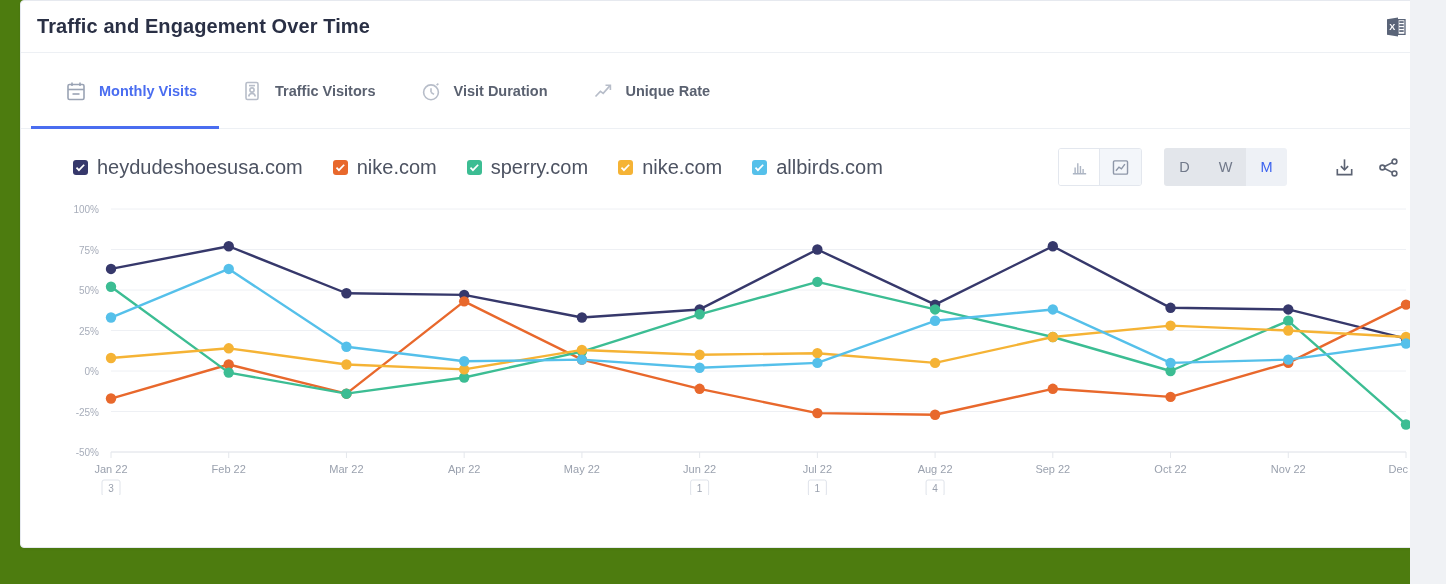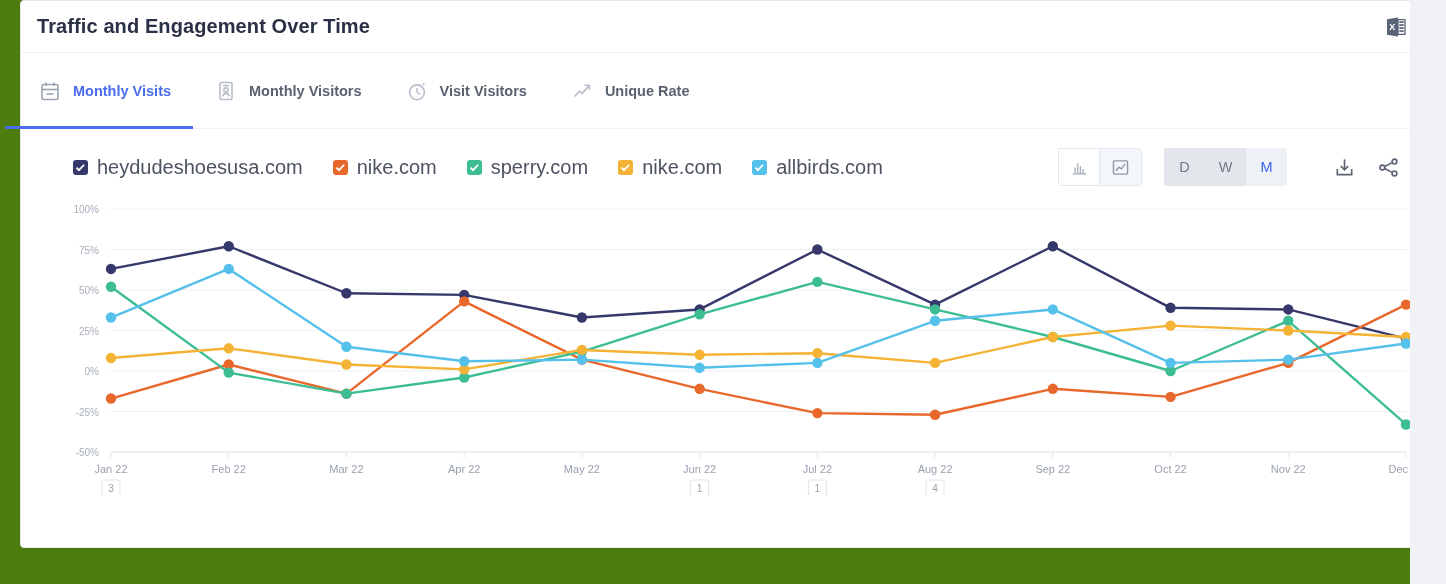--- a/index.html
+++ b/index.html
@@ -35,21 +35,21 @@
     font-size: 20px; font-weight: bold;
     color: #2a3045; letter-spacing: .1px;
   }
   .header-spacer { flex: 1 1 auto; }
   .excel-icon { width: 22px; height: 22px; display:block; cursor:pointer; }
   
   .tabs {
     position: relative;
     height: 76px;
     display: flex; align-items: center;
-    padding-left: 18px;
+    padding-left: 44px;
     border-bottom: 1px solid #edf0f4;
   }
   .tab {
     display: flex; align-items: center;
     height: 100%;
     margin-right: 44px;
     cursor: pointer;
     position: relative;
   }
   .tab .tab-ico {
@@ -169,33 +169,33 @@
 
       <div class="tab">
         <span class="tab-ico">
           <svg viewBox="0 0 22 22" fill="none" stroke="currentColor" stroke-width="1.6" xmlns="http://www.w3.org/2000/svg">
             <rect x="5" y="2.5" width="12" height="17" rx="1.5"></rect>
             <line x1="8" y1="5.6" x2="14" y2="5.6"></line>
             <circle cx="11" cy="10" r="2.1"></circle>
             <path d="M7.6 16.4c.6-2 1.9-3 3.4-3s2.8 1 3.4 3"></path>
           </svg>
         </span>
-        <span class="tab-label">Monthly Visitors</span>
+        <span class="tab-label">Traffic Visitors</span>
       </div>
 
       <div class="tab">
         <span class="tab-ico">
           <svg viewBox="0 0 22 22" fill="none" stroke="currentColor" stroke-width="1.6" xmlns="http://www.w3.org/2000/svg">
             <circle cx="11" cy="12.3" r="7.4"></circle>
             <path d="M11 12.3 V8.3"></path>
             <path d="M11 12.3 L14 14.4"></path>
             <path d="M16.6 5.2 L18.4 3.6"></path>
           </svg>
         </span>
-        <span class="tab-label">Visit Visitors</span>
+        <span class="tab-label">Visit Duration</span>
       </div>
 
 
       <div class="tab">
         <span class="tab-ico">
           <svg viewBox="0 0 22 22" fill="none" stroke="currentColor" stroke-width="1.6" xmlns="http://www.w3.org/2000/svg">
             <path d="M3.5 16.5 L8.4 11.4 L11.2 13.4 L18 5.6"></path>
             <path d="M13.5 5.2 H18.4 V10"></path>
           </svg>
         </span>

